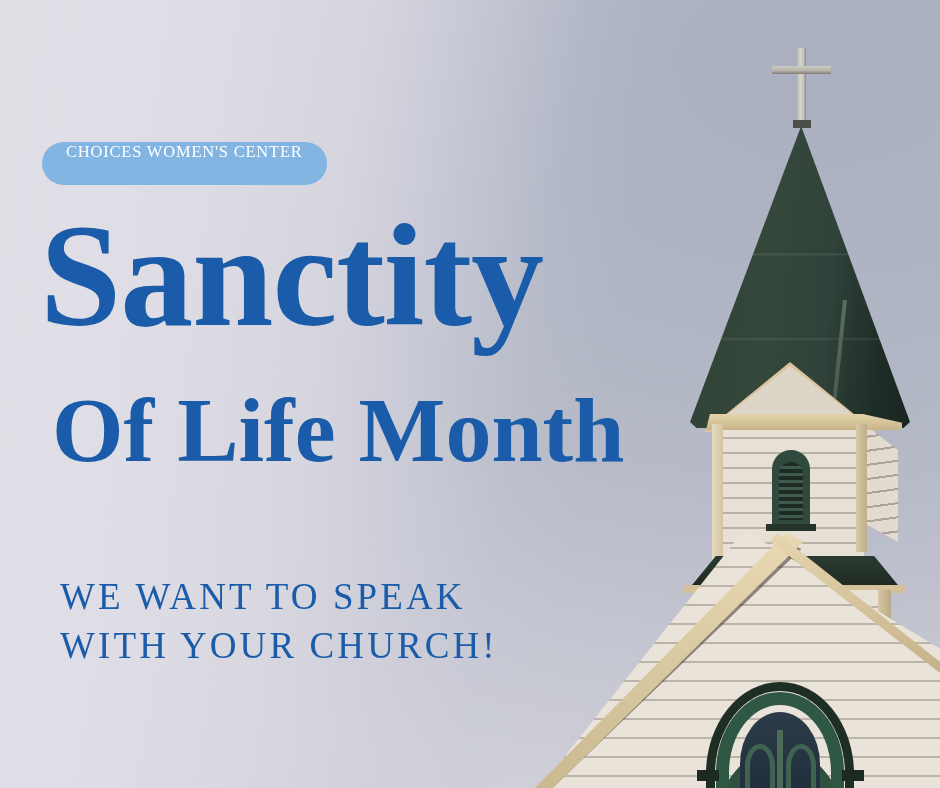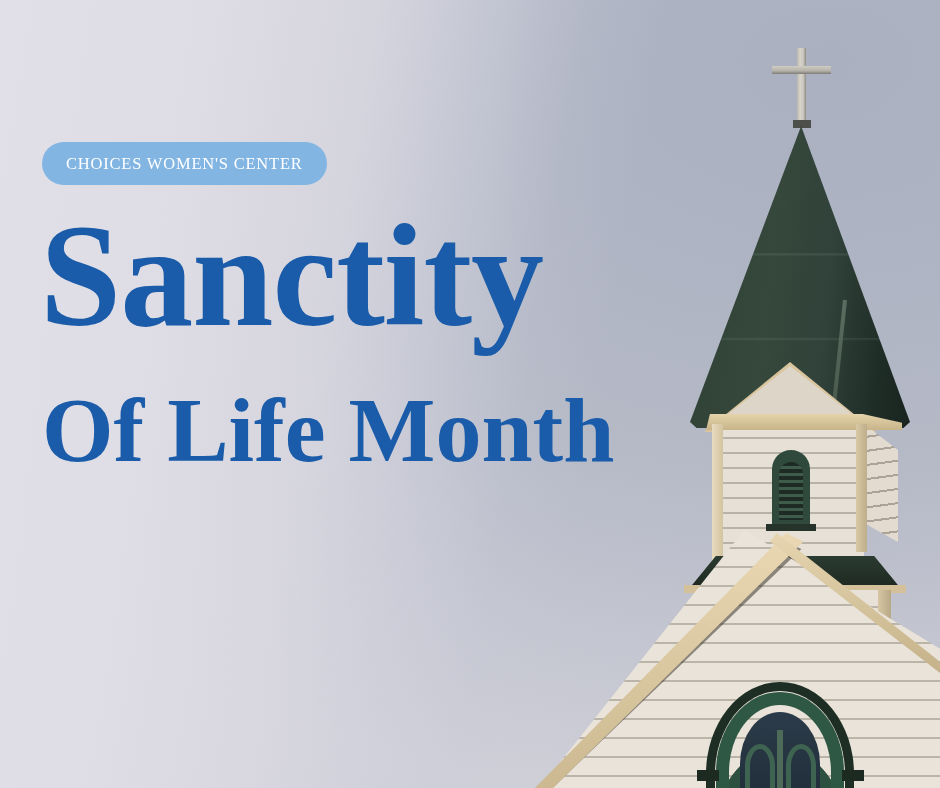--- a/index.html
+++ b/index.html
@@ -324,21 +324,21 @@
     position: absolute;
     inset: 0;
   }
   .badge {
     position: absolute;
     left: 42px;
     top: 142px;
     height: 43px;
     padding: 0 24px;
     display: flex;
-    align-items: center;
+    align-items: flex-start;
     background: #83b5e3;
     border-radius: 22px;
     color: #ffffff;
     font-size: 16.5px;
     letter-spacing: 0.8px;
     font-weight: 400;
     white-space: nowrap;
   }
   .headline {
     position: absolute;
@@ -346,21 +346,21 @@
     top: 203px;
     font-size: 146px;
     line-height: 1;
     font-weight: bold;
     color: #1a5ca9;
     letter-spacing: -1px;
     white-space: nowrap;
   }
   .subhead {
     position: absolute;
-    left: 42px;
+    left: 52px;
     top: 384px;
     font-size: 92px;
     line-height: 1;
     font-weight: bold;
     color: #1a5ca9;
     letter-spacing: 0px;
     white-space: nowrap;
   }
   .tagline {
     position: absolute;
@@ -434,16 +434,18 @@
 
     <div class="badge">
       <span>CHOICES WOMEN'S CENTER</span>
     </div>
 
     <div class="headline">Sanctity</div>
 
     <div class="subhead">Of Life Month</div>
 
     <div class="tagline">
+      <div>WE WANT TO SPEAK</div>
+      <div>WITH YOUR CHURCH!</div>
     </div>
 
   </div>
 </div>
 
 </body></html>

